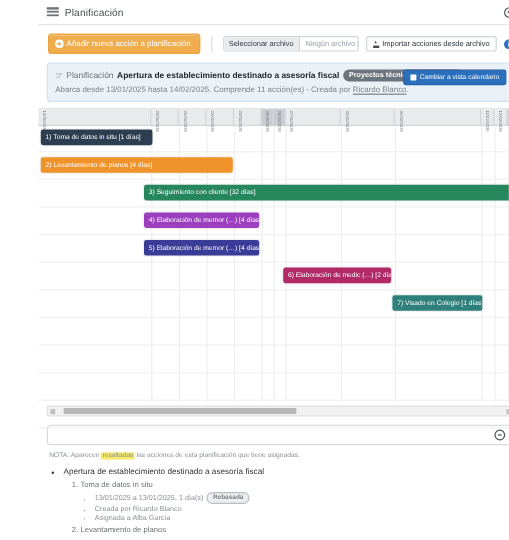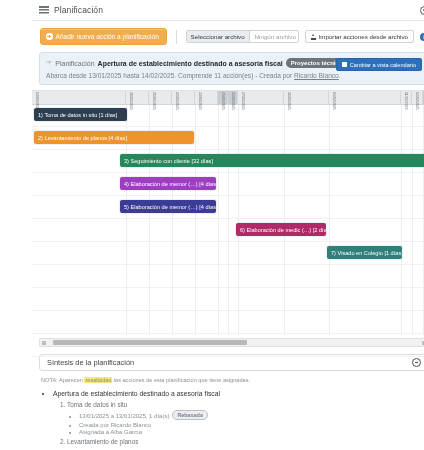--- a/index.html
+++ b/index.html
@@ -333,21 +333,20 @@
   </div>
 
   <div class="hscroll">
     <span class="arrow l"></span>
     <span class="arrow r"></span>
     <span class="thumb" id="hthumb" style="left: calc(1.5% + 7px); width: 50%;"></span>
   </div>
 
   <div class="synth">
     <div class="synth-head">
-      <span>Síntesis de la planificación</span>
       <span class="sp"></span>
       <span class="minus-ico"></span>
     </div>
     <div class="note">
       <span>NOTA: Aparecen </span><mark>resaltadas</mark><span> las acciones de esta planificación que tiene asignadas.</span>
     </div>
     <ul class="lvl1">
       <li>
         <span>Apertura de establecimiento destinado a asesoría fiscal</span>
         <ol class="lvl2" id="synth-items">

